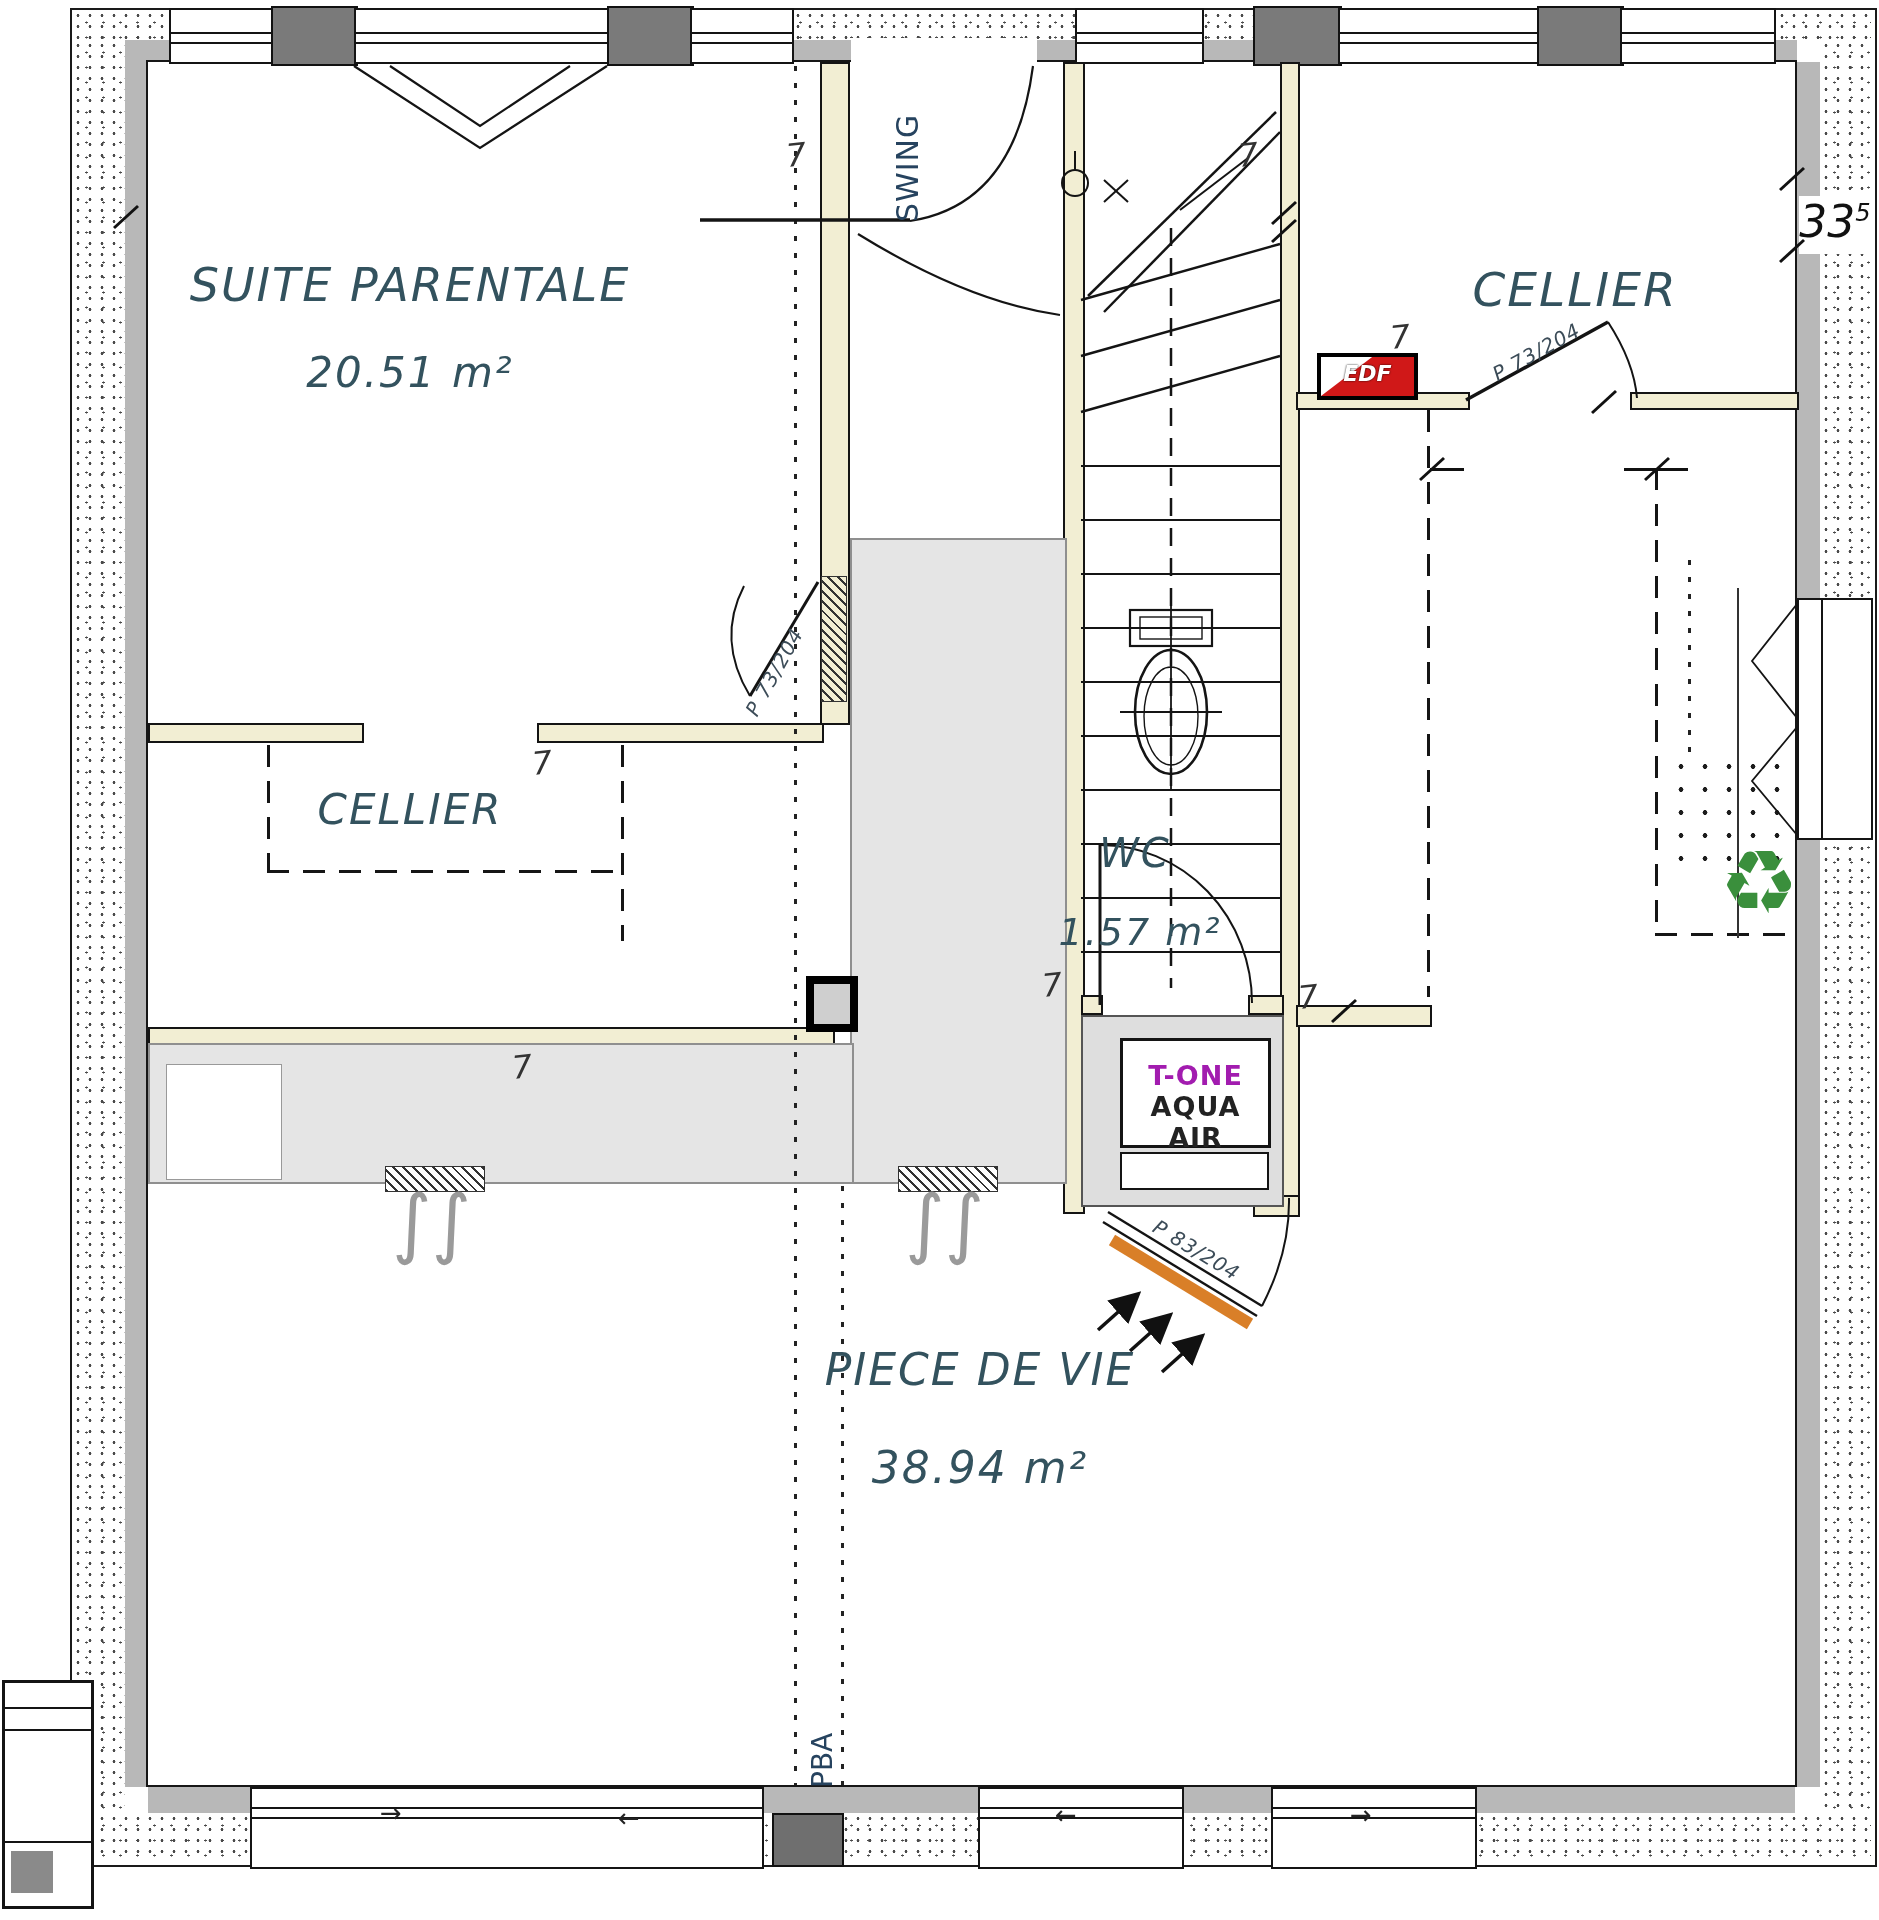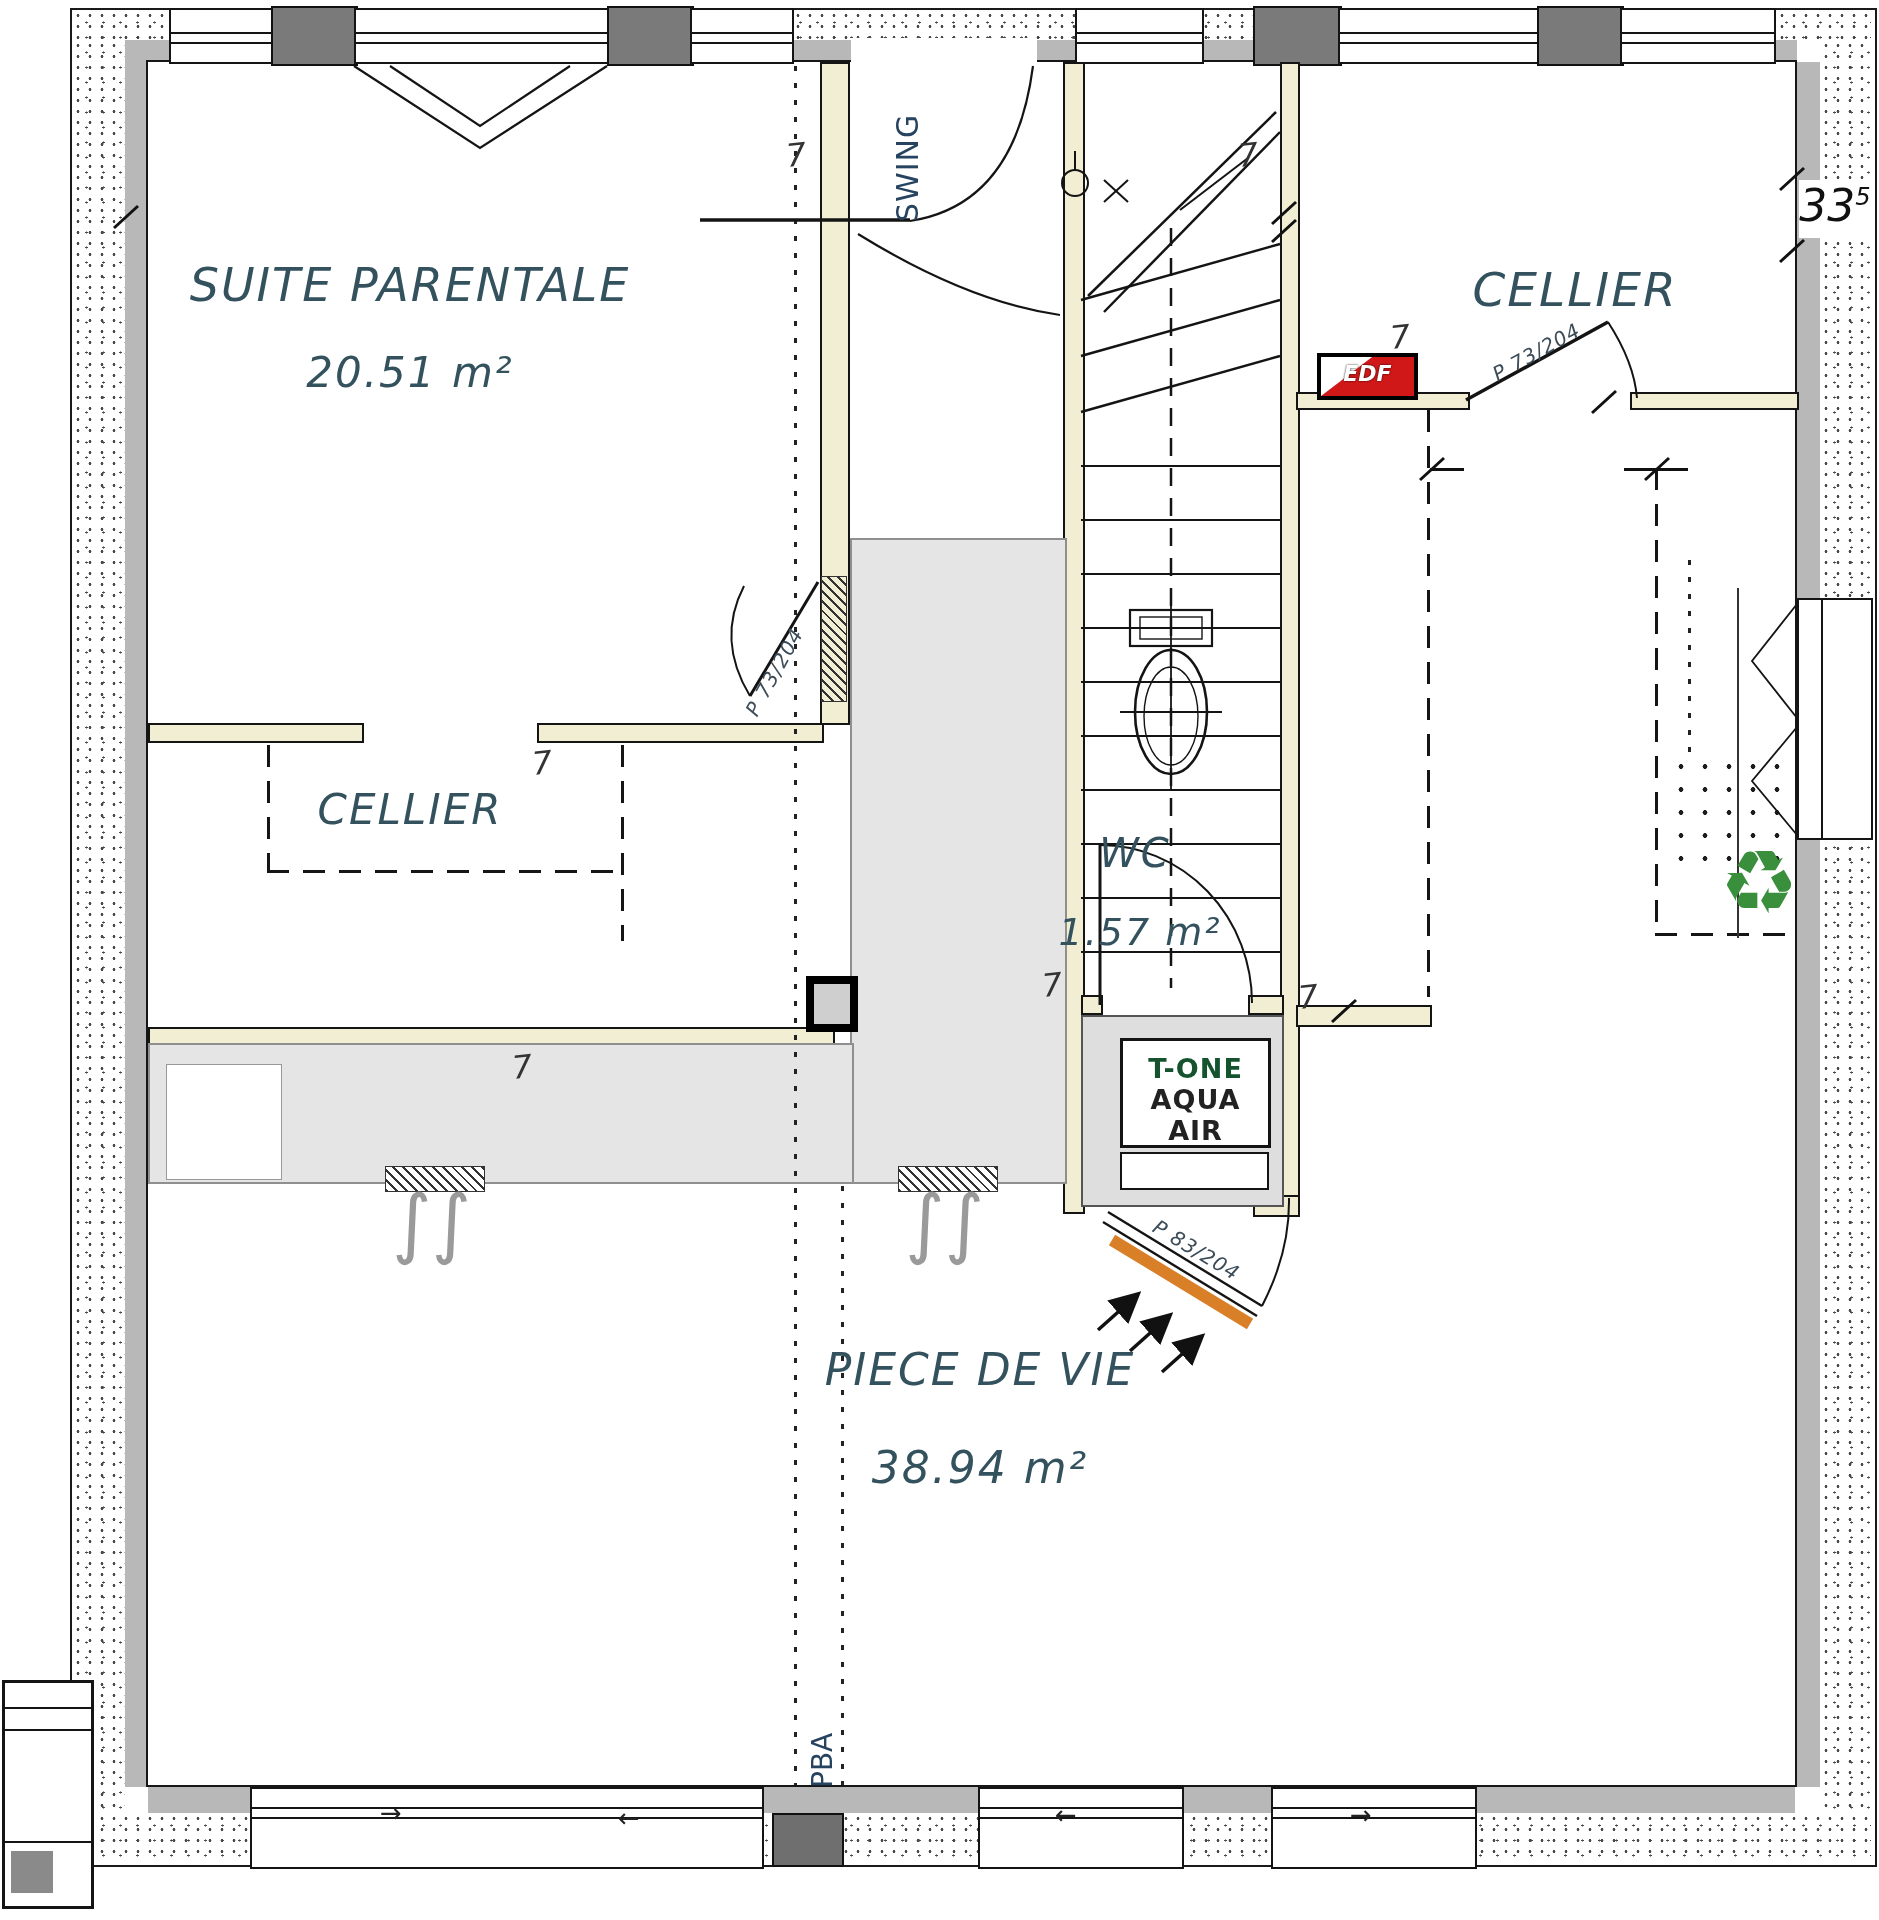--- a/index.html
+++ b/index.html
@@ -91,21 +91,21 @@
 <div class="abs wy" style="left:1296px;top:1005px;width:132px;height:18px;"></div>
 <div class="abs wy" style="left:1253px;top:1195px;width:43px;height:18px;"></div>
 
 <div class="abs grayarea" style="left:850px;top:538px;width:213px;height:642px;"></div>
 <div class="abs grayarea" style="left:148px;top:1043px;width:702px;height:137px;"></div>
 <div class="abs" style="left:166px;top:1064px;width:114px;height:114px;background:#fff;border:1px solid #999;"></div>
 <div class="abs" style="left:806px;top:976px;width:36px;height:40px;border:8px solid #000;background:#cfcfcf;"></div>
 
 <div class="abs closet" style="left:1081px;top:1015px;width:199px;height:188px;"></div>
 <div class="abs whitebox" style="left:1120px;top:1038px;width:145px;height:104px;border-width:3px;text-align:center;">
-  <div style="font-size:27px;font-weight:bold;color:#14532d;margin-top:12px;letter-spacing:1px;">T-ONE</div>
+  <div style="font-size:27px;font-weight:bold;color:#a21caf;margin-top:19px;letter-spacing:1px;">T-ONE</div>
   <div style="font-size:27px;font-weight:bold;color:#222;letter-spacing:1px;">AQUA AIR</div>
 </div>
 <div class="abs whitebox" style="left:1120px;top:1152px;width:145px;height:34px;"></div>
 
 <div class="abs" style="left:1317px;top:353px;width:93px;height:39px;border:4px solid #000;background:#d01818;">
   <div class="abs" style="left:0;top:0;width:100%;height:100%;background:#fff;clip-path:polygon(0 0,55% 0,0 100%);"></div>
   <div class="abs" style="left:0;top:4px;width:100%;text-align:center;font-size:22px;font-weight:bold;font-style:italic;color:#fff;text-shadow:0 0 2px #000;">EDF</div>
 </div>
 
 <div class="abs dashV" style="left:267px;top:745px;height:128px;"></div>
@@ -117,21 +117,21 @@
 <div class="abs dashH" style="left:1655px;top:933px;width:140px;"></div>
 <div class="abs dotV" style="left:1688px;top:560px;height:196px;"></div>
 <div class="abs dotsgrid" style="left:1666px;top:752px;width:124px;height:118px;"></div>
 <div class="abs" style="left:1737px;top:588px;width:2px;height:350px;background:#333;"></div>
 <div class="abs" style="left:1704px;top:828px;width:110px;height:110px;font-size:88px;line-height:110px;text-align:center;color:#3a8f3c;"><span>♻</span></div>
 
 <div class="abs whitebox" style="left:1797px;top:598px;width:72px;height:238px;">
   <div class="abs" style="left:22px;top:0;width:2px;height:100%;background:#141414;"></div>
 </div>
 
-<div class="abs" style="left:1799px;top:180px;width:72px;height:58px;background:#fff;text-align:center;">
+<div class="abs" style="left:1799px;top:196px;width:72px;height:58px;background:#fff;text-align:center;">
   <span style="font-size:44px;font-style:italic;color:#111;"><span>33</span><sup>5</sup></span>
 </div>
 
 <div class="abs" style="left:1430px;top:468px;width:34px;height:3px;background:#111;"></div>
 <div class="abs" style="left:1624px;top:468px;width:64px;height:3px;background:#111;"></div>
 
 <div class="abs dotV" style="left:794px;top:66px;height:1719px;"></div>
 <div class="abs dotV" style="left:841px;top:1186px;height:599px;"></div>
 
 <svg width="1879" height="1920" viewBox="0 0 1879 1920">

